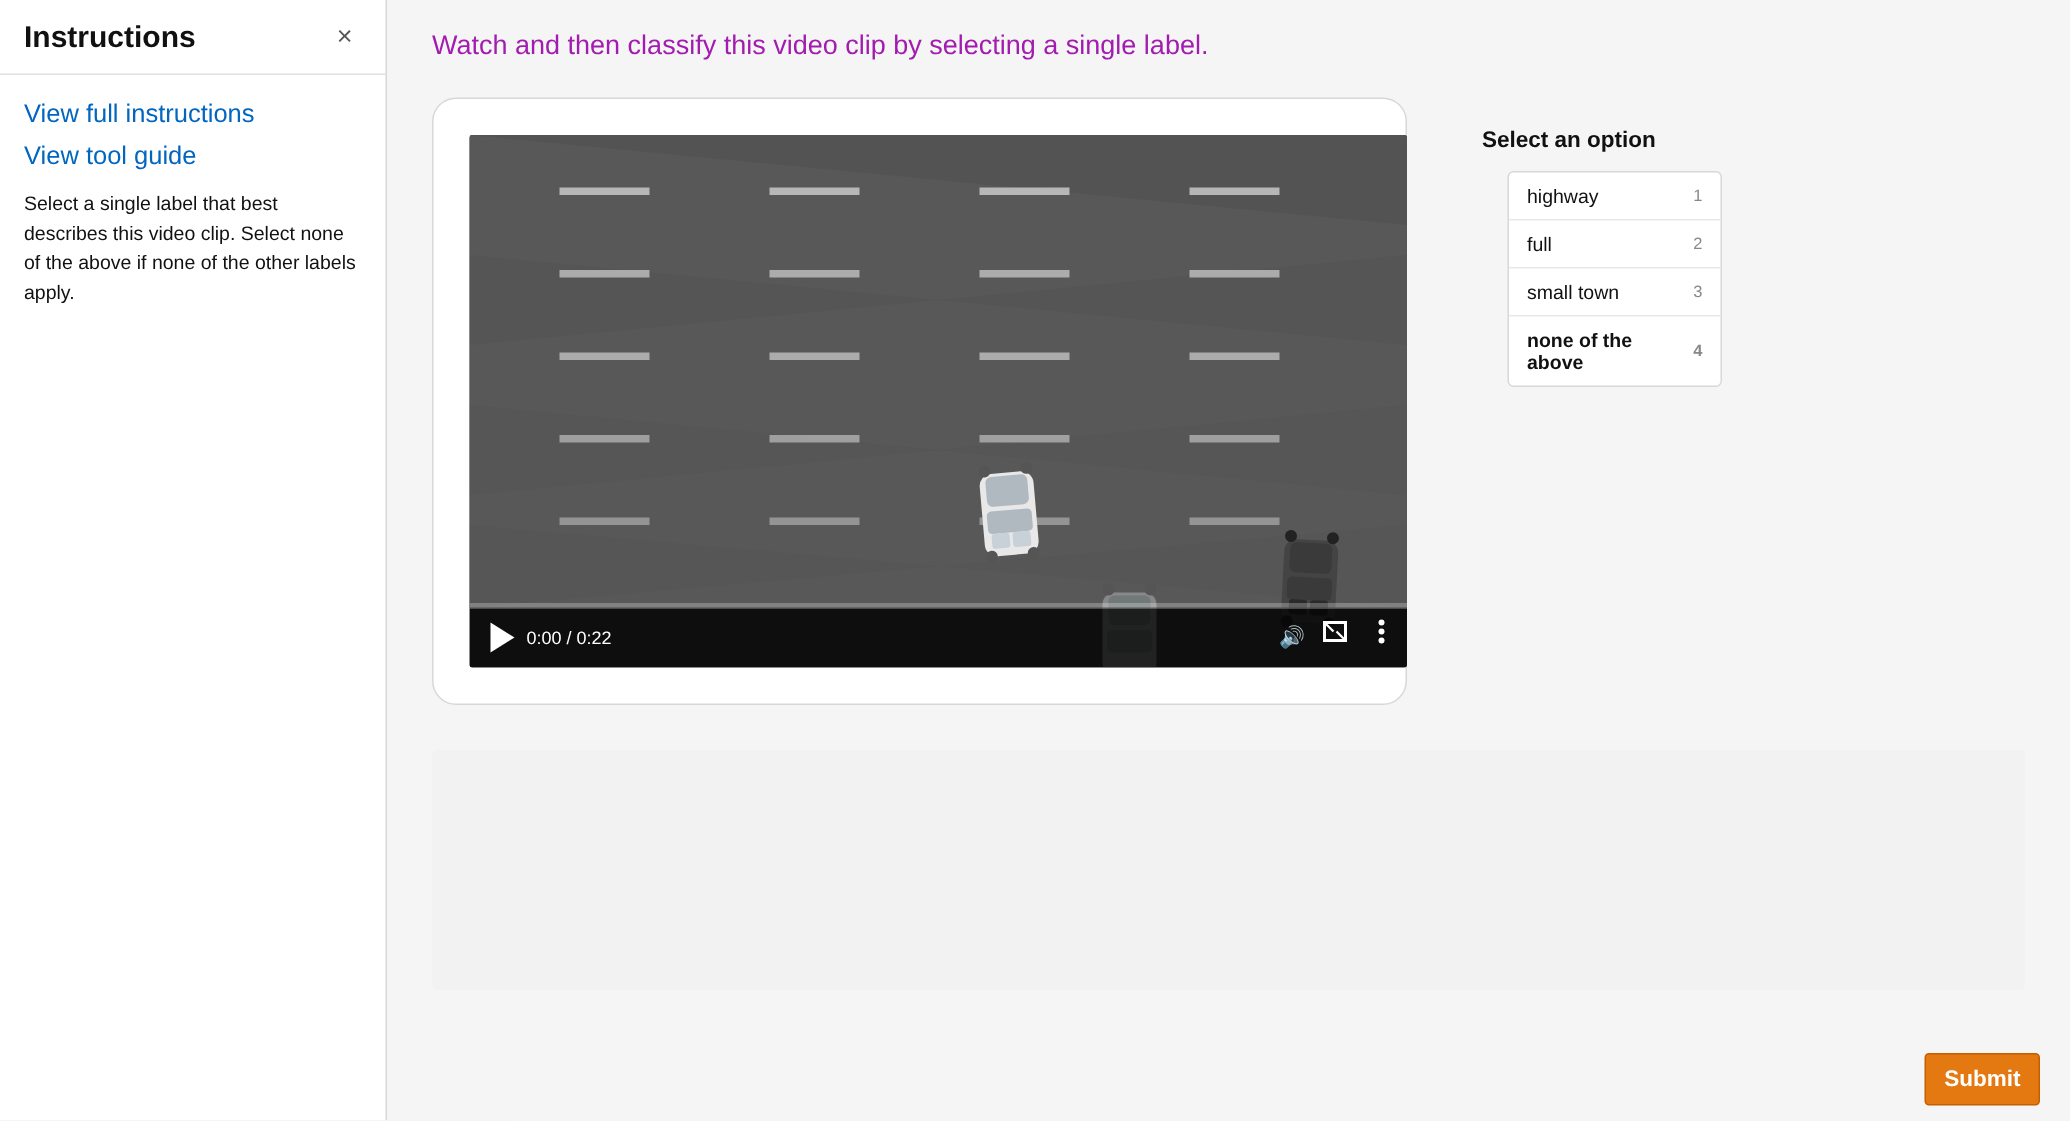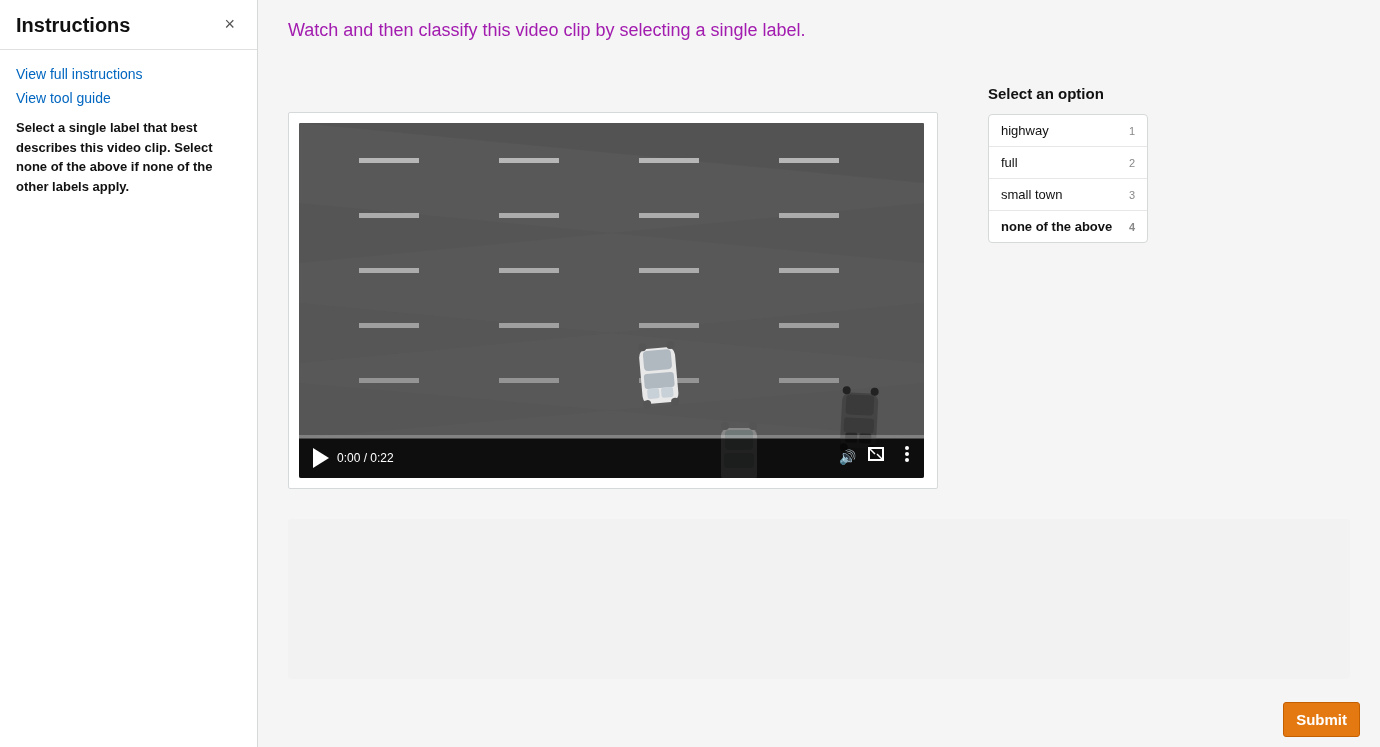--- a/index.html
+++ b/index.html
@@ -53,33 +53,32 @@
       padding: 2px 6px;
     }
 
     .sidebar-body {
       padding: 16px;
     }
 
     .sidebar-link {
       color: #0066c0;
       text-decoration: none;
-      font-size: 14px;
+      font-size: 17px;
       display: block;
       margin-bottom: 8px;
       cursor: pointer;
     }
 
     .sidebar-text {
       font-size: 13px;
       color: #111;
       line-height: 1.5;
       margin-top: 12px;
       margin-bottom: 12px;
-      font-weight: bold;
     }
 
     
     .content-area {
       flex: 1;
       background: #f5f5f5;
       display: flex;
       flex-direction: column;
       padding: 20px 30px;
       overflow-y: auto;
@@ -88,25 +87,24 @@
     .task-instruction {
       font-size: 18px;
       color: #a21caf;
       margin-bottom: 24px;
       font-weight: normal;
     }
 
     .video-container {
       background: #fff;
       border: 1px solid #d5d9d9;
-      border-radius: 2px;
-      padding: 10px;
+      border-radius: 16px;
+      padding: 24px;
       display: inline-block;
       width: 650px;
-      margin-top: 47px;
     }
 
     .video-player {
       width: 625px;
       height: 355px;
       background: #3a3a3a;
       position: relative;
       overflow: hidden;
       border-radius: 2px;
     }
@@ -123,20 +121,21 @@
       font-weight: bold;
       color: #111;
       margin-bottom: 12px;
     }
 
     .option-list {
       border: 1px solid #d5d9d9;
       border-radius: 4px;
       background: #fff;
       overflow: hidden;
+      margin-left: 17px;
     }
 
     .option-item {
       display: flex;
       align-items: center;
       justify-content: space-between;
       padding: 8px 12px;
       border-bottom: 1px solid #e8e8e8;
       cursor: pointer;
       font-size: 13px;

